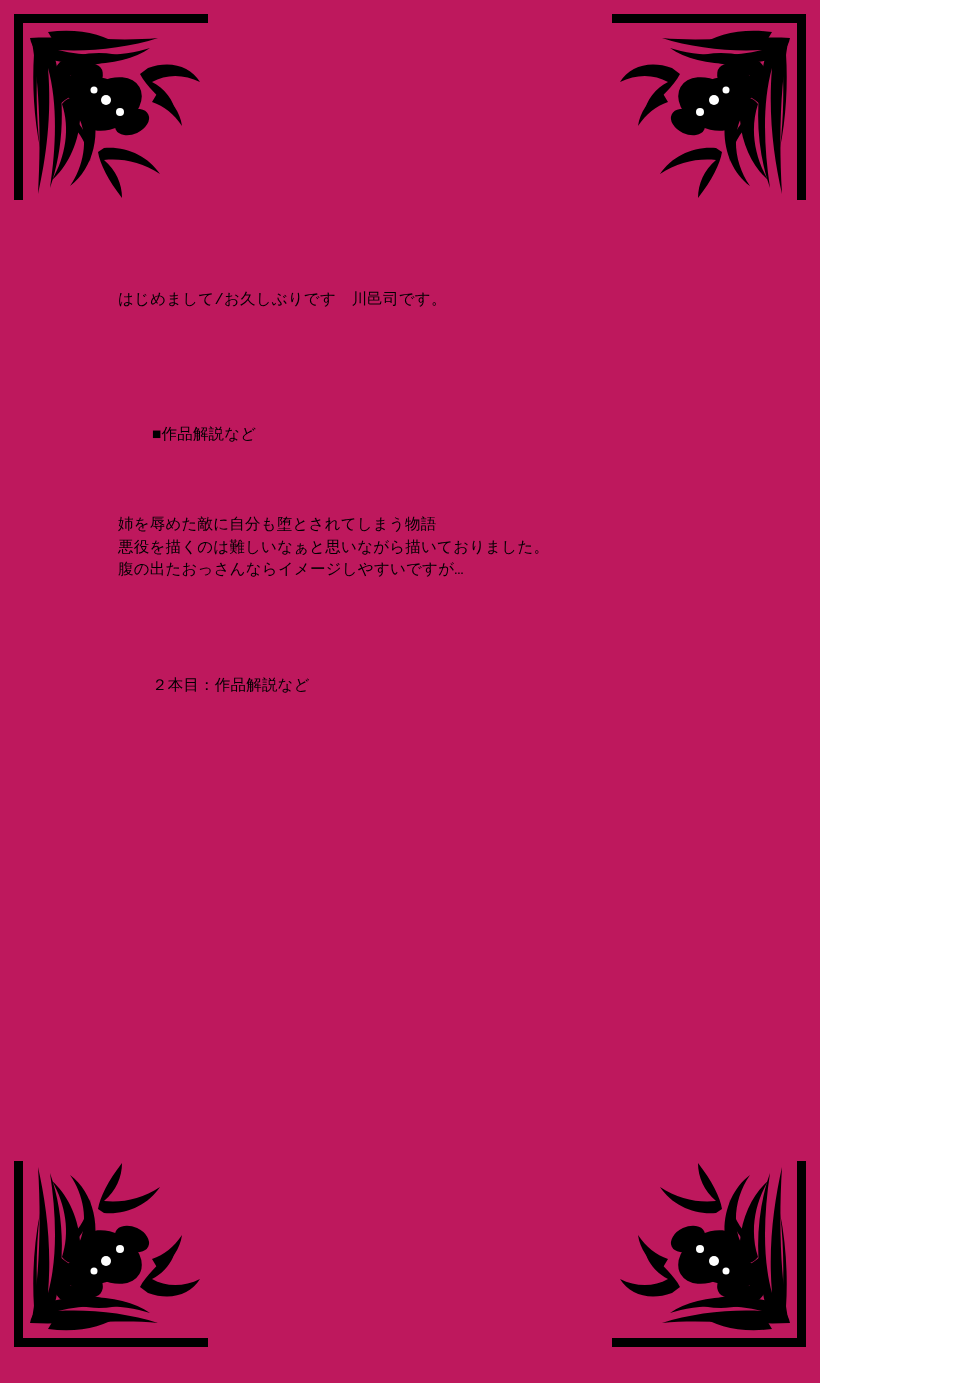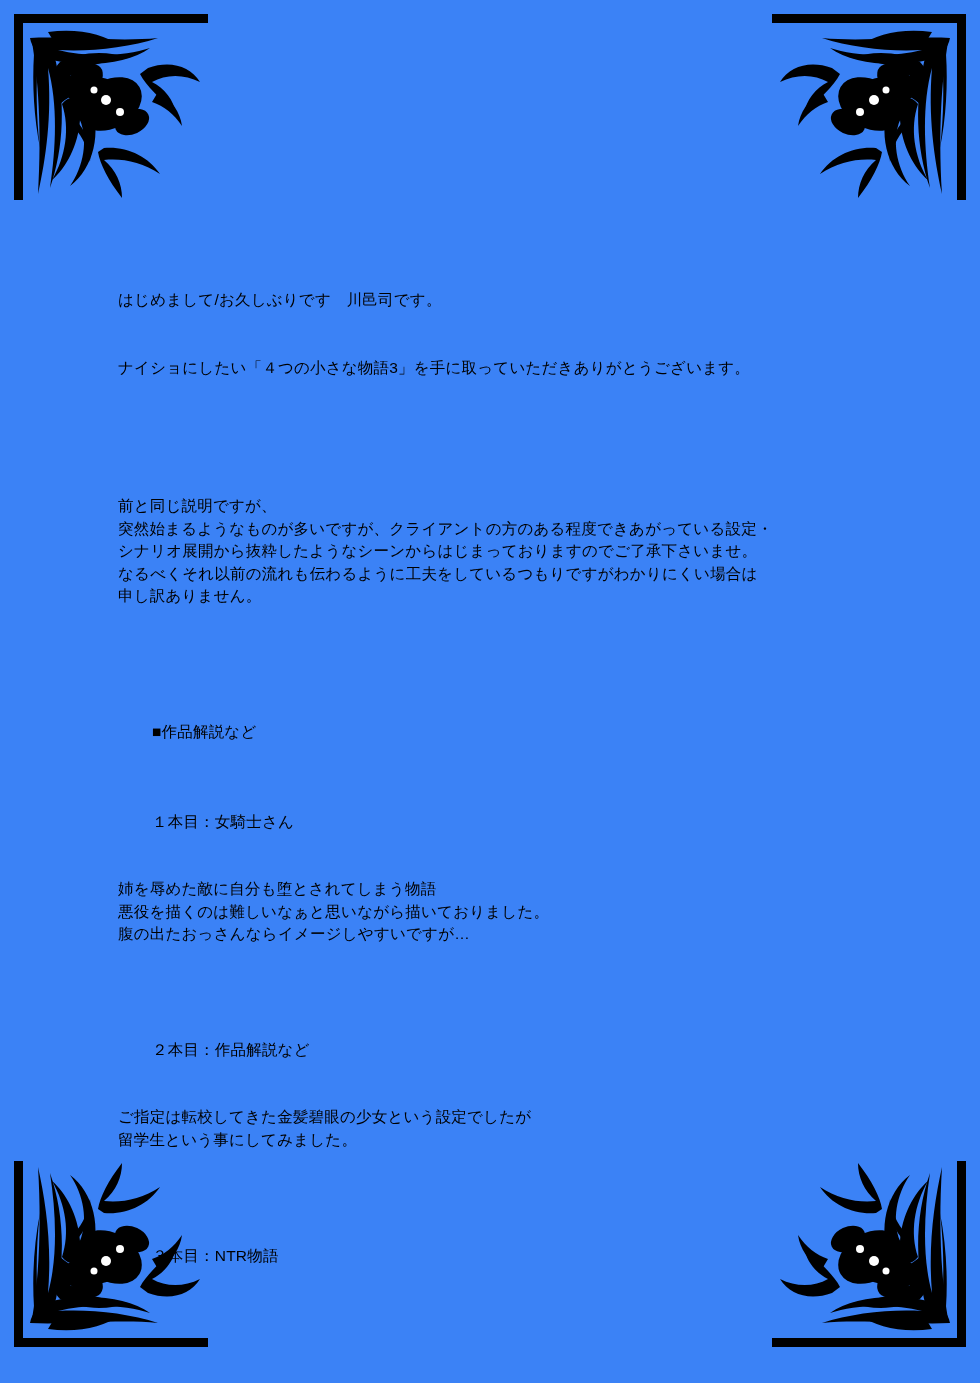--- a/index.html
+++ b/index.html
@@ -2,25 +2,25 @@
 <html><head>
 <meta charset="utf-8">
 <style>
   html, body {
     margin: 0;
     padding: 0;
     background: #ffffff;
   }
   .page {
     position: relative;
-    width: 980px;
+    width: 820px;
     height: 1383px;
-    background: #3b82f6;
+    background: #be185d;
     overflow: hidden;
-    font-family: Liberation Sans, sans-serif;
+    font-family: Liberation Mono, monospace;
   }
 
   
   .corner {
     position: absolute;
     width: 210px;
     height: 200px;
   }
   .corner svg { display: block; width: 100%; height: 100%; }
   .corner-tl { top: 8px;    left: 8px; }
@@ -163,41 +163,31 @@
         <path d="M26,46 C24,76 26,110 32,140 C28,108 28,74 30,50 Z"></path>
         <path d="M150,84 C164,92 172,104 174,118 C166,106 156,98 144,94 Z"></path>
         <path d="M66,110 C78,122 84,138 82,154 C80,138 72,124 62,116 Z"></path>
       </g>
     </svg>
   </div>
 
   <div class="body-text">
 
     <div class="para tight">はじめまして/お久しぶりです　川邑司です。</div>
-    <div class="para gap-lg">ナイショにしたい「４つの小さな物語3」を手に取っていただきありがとうございます。</div>
 
 
-    <div class="para gap-xl">前と同じ説明ですが、
-突然始まるようなものが多いですが、クライアントの方のある程度できあがっている設定・
-シナリオ展開から抜粋したようなシーンからはじまっておりますのでご了承下さいませ。
-なるべくそれ以前の流れも伝わるように工夫をしているつもりですがわかりにくい場合は
-申し訳ありません。</div>
 
     <div class="para tight indent">■作品解説など</div>
 
-    <div class="para tight indent">１本目：女騎士さん</div>
     <div class="para gap-lg">姉を辱めた敵に自分も堕とされてしまう物語
 悪役を描くのは難しいなぁと思いながら描いておりました。
 腹の出たおっさんならイメージしやすいですが…</div>
 
     <div class="para tight indent">２本目：作品解説など</div>
-    <div class="para gap-lg">ご指定は転校してきた金髪碧眼の少女という設定でしたが
-留学生という事にしてみました。</div>
 
-    <div class="para tight indent">３本目：NTR物語</div>
     
 
     
     
 
     
 
     
   </div>
 

